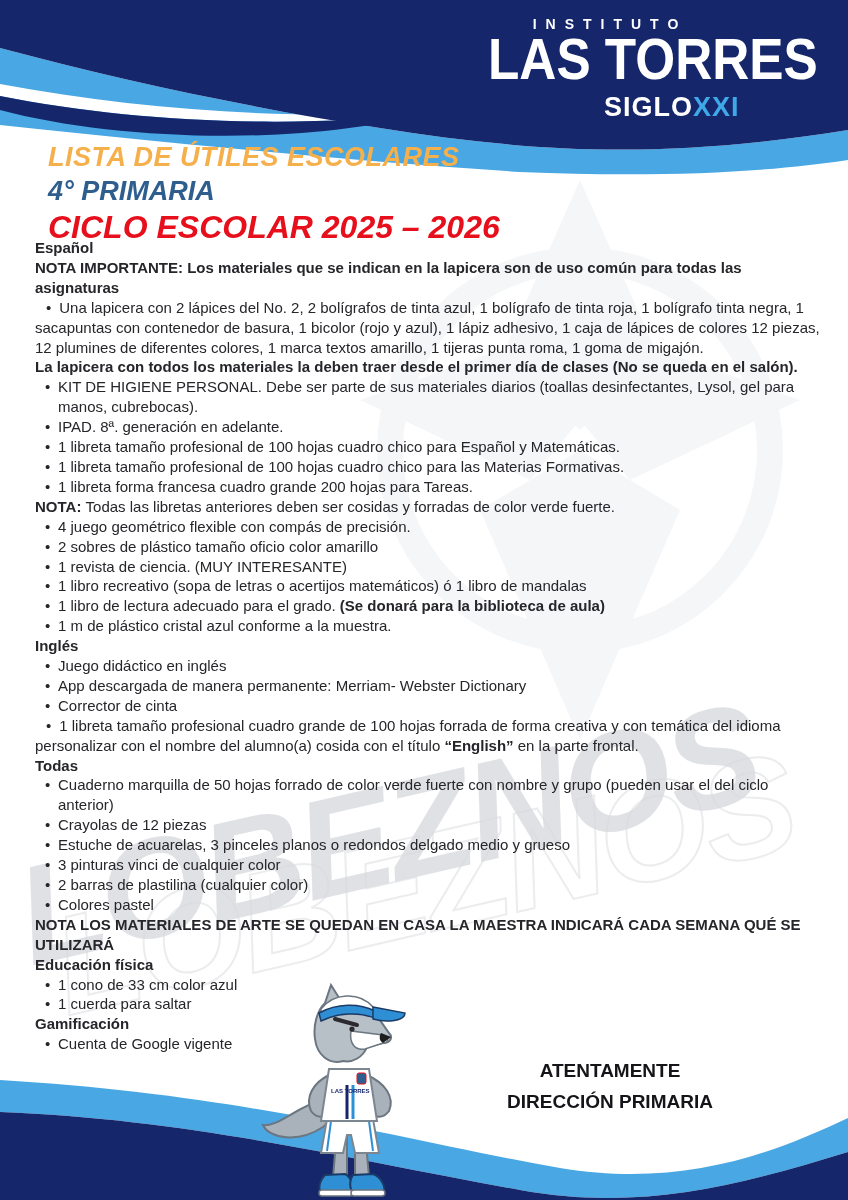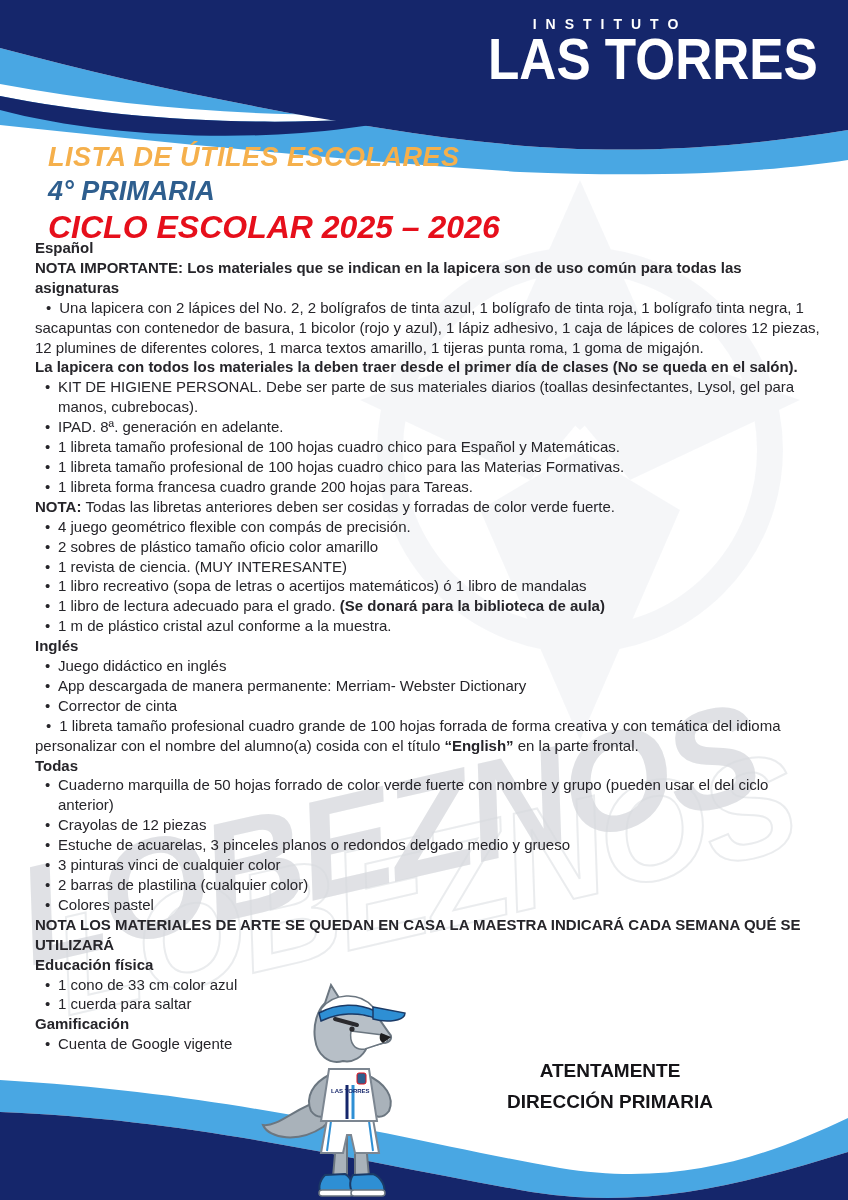--- a/index.html
+++ b/index.html
@@ -65,20 +65,21 @@
 
   <svg class="hdr-svg" width="848" height="190" viewBox="0 0 848 190">
     <path fill="#49a7e3" d="M0,48 C120,80 250,108 380,128 C520,150 650,162 848,130 L848,160 C770,172 660,178 520,172 C340,160 160,142 0,125 Z"></path>
     <path fill="#ffffff" d="M0,84 C140,110 290,120 430,112 C300,130 130,122 0,96 Z"></path>
     <path fill="#15266b" d="M0,96 C130,122 300,130 430,112 C310,146 120,142 0,110 Z"></path>
     <path fill="#15266b" d="M0,0 L848,0 L848,130 C650,162 520,150 380,128 C250,108 120,80 0,48 Z"></path>
   </svg>
 
   <div class="logo logo-inst">INSTITUTO</div>
   <div class="logo logo-brand">LAS TORRES</div>
+  <div class="logo logo-siglo"><span>SIGLO</span><span class="logo-xxi">XXI</span></div>
 
   <div class="title t1">LISTA DE ÚTILES ESCOLARES</div>
   <div class="title t2">4° PRIMARIA</div>
   <div class="title t3">CICLO ESCOLAR 2025 – 2026</div>
 
   <div class="docbody">
       <div class="blk h"><span class="rb">Español</span></div>
       <div class="blk p"><span class="rb">NOTA IMPORTANTE: Los materiales que se indican en la lapicera son de uso común para todas las asignaturas</span></div>
       <div class="blk lif"><span class="dot">•</span><span>Una lapicera con 2 lápices del No. 2, 2 bolígrafos de tinta azul, 1 bolígrafo de tinta roja, 1 bolígrafo tinta negra, 1 sacapuntas con contenedor de basura, 1 bicolor (rojo y azul), 1 lápiz adhesivo, 1 caja de lápices de colores 12 piezas, 12 plumines de diferentes colores, 1 marca textos amarillo, 1 tijeras punta roma, 1 goma de migajón.</span></div>
       <div class="blk p"><span class="rb">La lapicera con todos los materiales la deben traer desde el primer día de clases (No se queda en el salón).</span></div>

